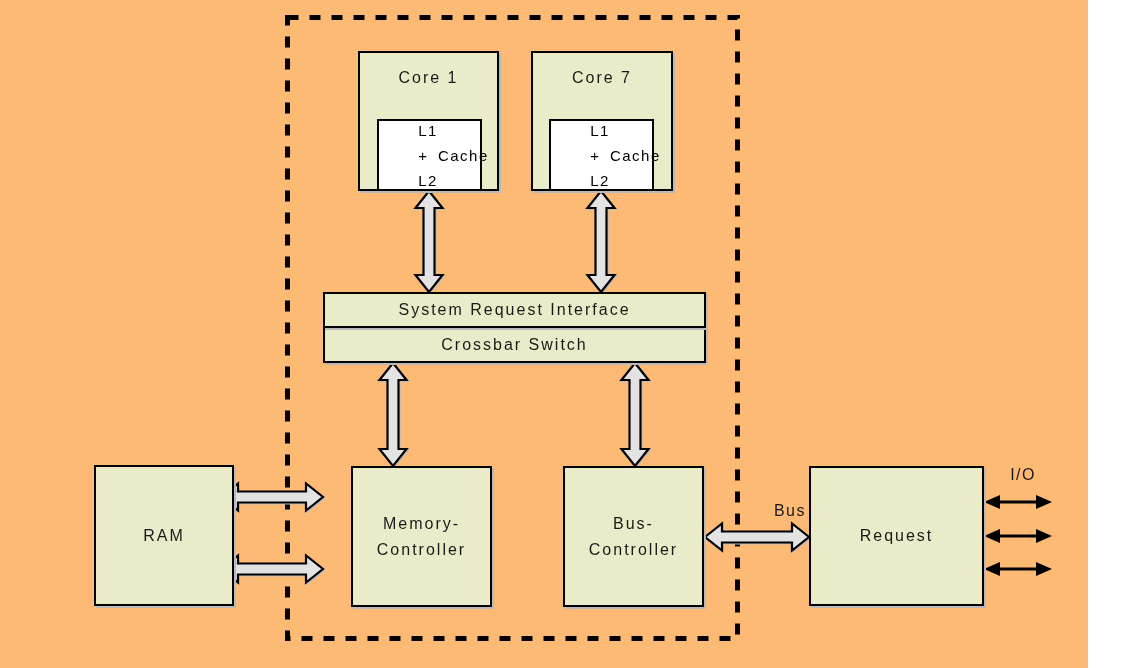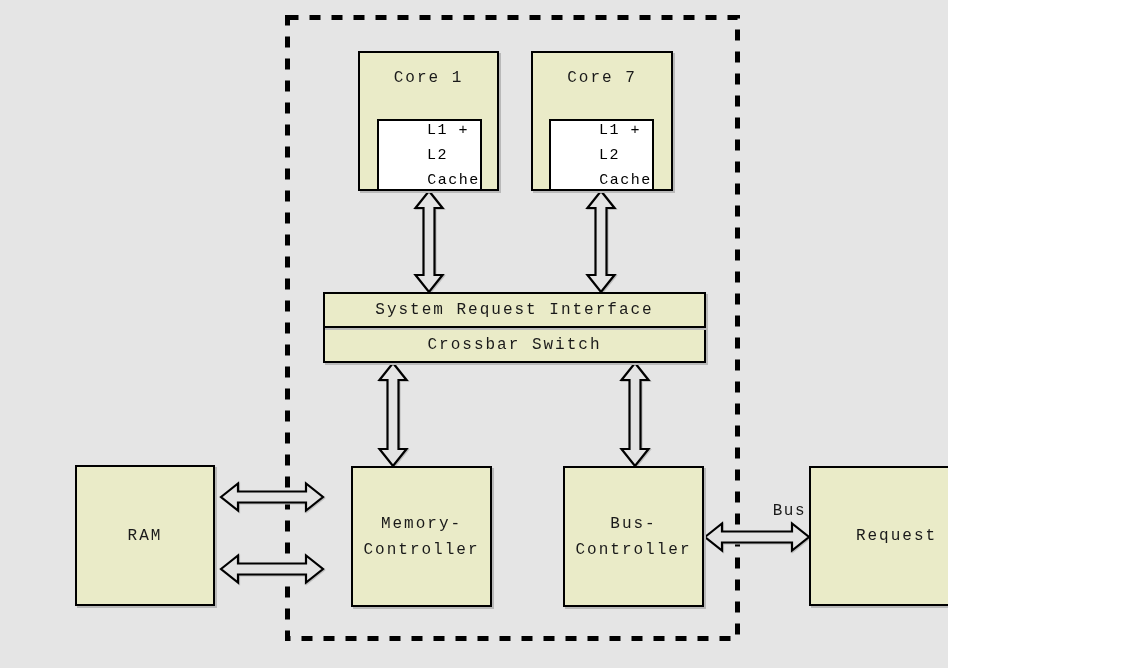--- a/index.html
+++ b/index.html
@@ -3,25 +3,24 @@
 <meta charset="utf-8">
 <style>
   html, body {
     margin: 0;
     padding: 0;
     background: #ffffff;
     font-family: "Liberation Sans", sans-serif;
   }
   .canvas {
     position: relative;
-    width: 948px;
+    width: 1088px;
     height: 668px;
-    background: #e5e5e5;
+    background: #fdba74;
     overflow: hidden;
-    font-family: Liberation Mono, monospace;
   }
   .layer {
     position: absolute;
     left: 0;
     top: 0;
     width: 1126px;
     height: 668px;
   }
   .box {
     position: absolute;
@@ -52,21 +51,21 @@
   .core .core-title {
     display: block;
     text-align: center;
   }
   .cache {
     position: absolute;
     box-sizing: border-box;
     background: #ffffff;
     border: 2px solid #000000;
     display: flex;
-    flex-direction: column;
+    flex-direction: row;
     align-items: center;
     justify-content: center;
     line-height: 25px;
     font-size: 15px;
     letter-spacing: 1.5px;
     padding-left: 48px;
   }
   
   .bar {
     display: flex;
@@ -122,21 +121,21 @@
   </div>
 
   <div class="box bar" style="left:323px; top:326px; width:383px; height:37px;">
     <span class="label">Crossbar Switch</span>
   </div>
 
   <div class="box bar" style="left:323px; top:292px; width:383px; height:36px;">
     <span class="label">System Request Interface</span>
   </div>
 
-  <div class="box center-flex" style="left:75px; top:465px; width:140px; height:141px;justify-content:center;">
+  <div class="box center-flex" style="left:94px; top:465px; width:140px; height:141px;justify-content:center;">
     <span class="label">RAM</span>
   </div>
 
   <div class="box center-flex two-line" style="left:323px; top:466px; width:141px; height:141px;">
     <span class="label">Memory-</span>
     <span class="label">Controller</span>
   </div>
 
   <div class="box center-flex two-line" style="left:535px; top:466px; width:141px; height:141px;">
     <span class="label">Bus-</span>

